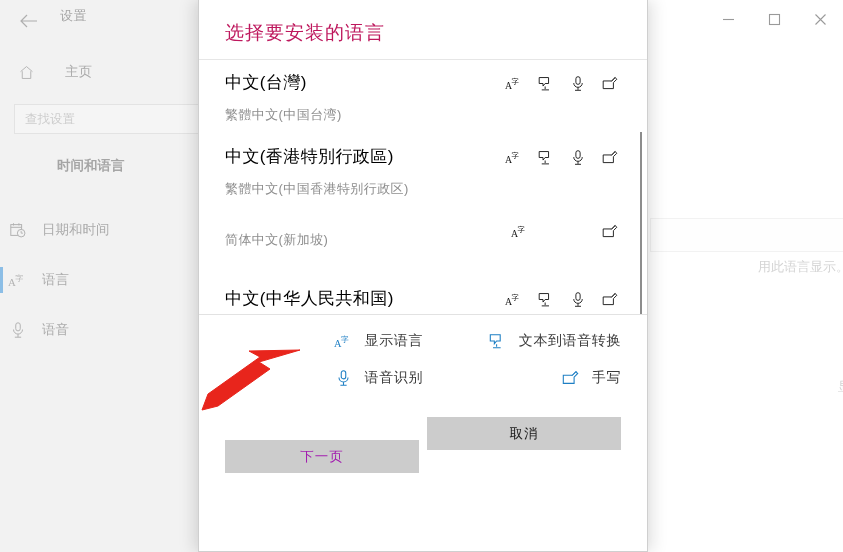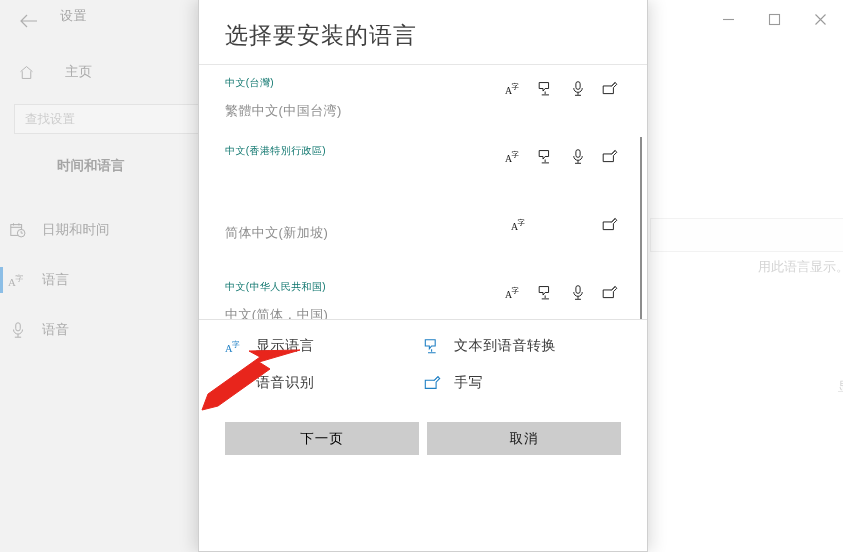--- a/index.html
+++ b/index.html
@@ -80,21 +80,21 @@
   .dialog {
     position:absolute; left:198px; top:0; width:450px; height:552px;
     background:#ffffff;
     border:1px solid #cfcfcf;
     border-top:none;
     box-shadow: -6px 0 14px rgba(0,0,0,.10), 6px 0 14px rgba(0,0,0,.10);
     display:flex; flex-direction:column;
   }
   .dlg-title {
     margin:20px 0 0 26px;
-    font-size:23px; color:#404040; font-weight:normal; letter-spacing:1px;
+    font-size:19px; color:#be185d; font-weight:normal; letter-spacing:1px;
   }
   .dlg-search {
     margin:20px 26px 0 26px; height:34px;
     border:1px solid #8a8a8a; background:#fff;
     display:flex; align-items:center;
   }
   .dlg-search input {
     flex:1; border:none; outline:none; background:transparent;
     font-family:inherit; font-size:13.5px; color:#171717;
     padding:0 8px 0 11px;
@@ -109,55 +109,55 @@
     position:relative;
     height:255px;
     border-top:1px solid #e6e6e6;
     overflow:hidden;
   }
   .lang-item {
     position:relative;
     padding:11px 44px 10px 26px;
     min-height:68px;
   }
-  .lang-name { font-size:10px; color:#0f766e; letter-spacing:.4px; }
+  .lang-name { font-size:17px; color:#000000; letter-spacing:.4px; }
   .lang-sub  { font-size:13px; color:#8d8d8d; margin-top:12px; letter-spacing:.4px; }
   .lang-icons {
     position:absolute; right:28px; top:14px;
     display:flex; align-items:center; gap:14px; width:108px;
     justify-content:flex-end;
   }
   .ico-slot { width:18px; height:18px; display:flex; align-items:center; justify-content:center; }
 
   .list-scrollbar {
     position:absolute; right:5px; top:72px; width:2px; height:186px;
     background:#8c8c8c;
   }
 
   .dlg-divider { height:1px; background:#e2e2e2; margin:0; }
 
   .legend {
     padding:16px 26px 8px 26px;
     display:grid; grid-template-columns:1fr 1fr; row-gap:18px;
   }
-  .legend-row { display:flex; align-items:center; gap:12px; }
+  .legend-row { display:flex; align-items:center; gap:12px;justify-content:flex-end; }
   .legend-row .lg-ico { width:19px; height:19px; color:#1e7fc4; display:flex; align-items:center; justify-content:center; }
   .legend-row .lg-txt { font-size:14px; color:#3a3a3a; letter-spacing:.6px; }
 
   .dlg-buttons {
     margin-top:22px;
     padding:0 26px 0 26px;
     display:flex; gap:8px;
   }
   .dlg-btn {
     flex:1; height:33px; border:none; cursor:pointer;
     background:#cccccc; font-family:inherit; font-size:13.5px;
     color:#1a1a1a; letter-spacing:1px;
   }
-  .dlg-btn.disabled { color:#000000; cursor:default; }
+  .dlg-btn.disabled { color:#a21caf; cursor:default;margin-top:23px; }
 
   
   .red-arrow { position:absolute; left:196px; top:348px; width:116px; height:64px; pointer-events:none; }
 </style>
 </head>
 <body>
 
 <div id="root">
 
   <div class="bg-window">
@@ -291,20 +291,21 @@
             <svg width="18" height="17" viewBox="0 0 20 20">
                 <path d="M2 16 V7 H12 L16 3 L18 5 L14 9 V16 Z" fill="none" stroke="#1a1a1a" stroke-width="1.1"></path>
                 <path d="M11.5 7.5 L16.5 2.5" stroke="#1a1a1a" stroke-width="1"></path>
               </svg>
           </span>
         </div>
       </div>
 
       <div class="lang-item">
         <div class="lang-name">中文(香港特別行政區)</div>
+        <div class="lang-sub">繁體中文(中国香港特别行政区)</div>
         <div class="lang-icons">
           <span class="ico-slot">
             <svg width="18" height="17" viewBox="0 0 22 20">
                 <text x="0" y="17" font-family="Liberation Serif, serif" font-size="12" fill="#1a1a1a">A</text>
                 <text x="8" y="11" font-family="Liberation Sans, sans-serif" font-size="9" fill="#1a1a1a">字</text>
               </svg>
           </span>
           <span class="ico-slot">
             <svg width="18" height="17" viewBox="0 0 20 20">
                 <path d="M2 3 H13 V10 H9 L6.5 13 V10 H2 Z" fill="none" stroke="#1a1a1a" stroke-width="1.1"></path>

